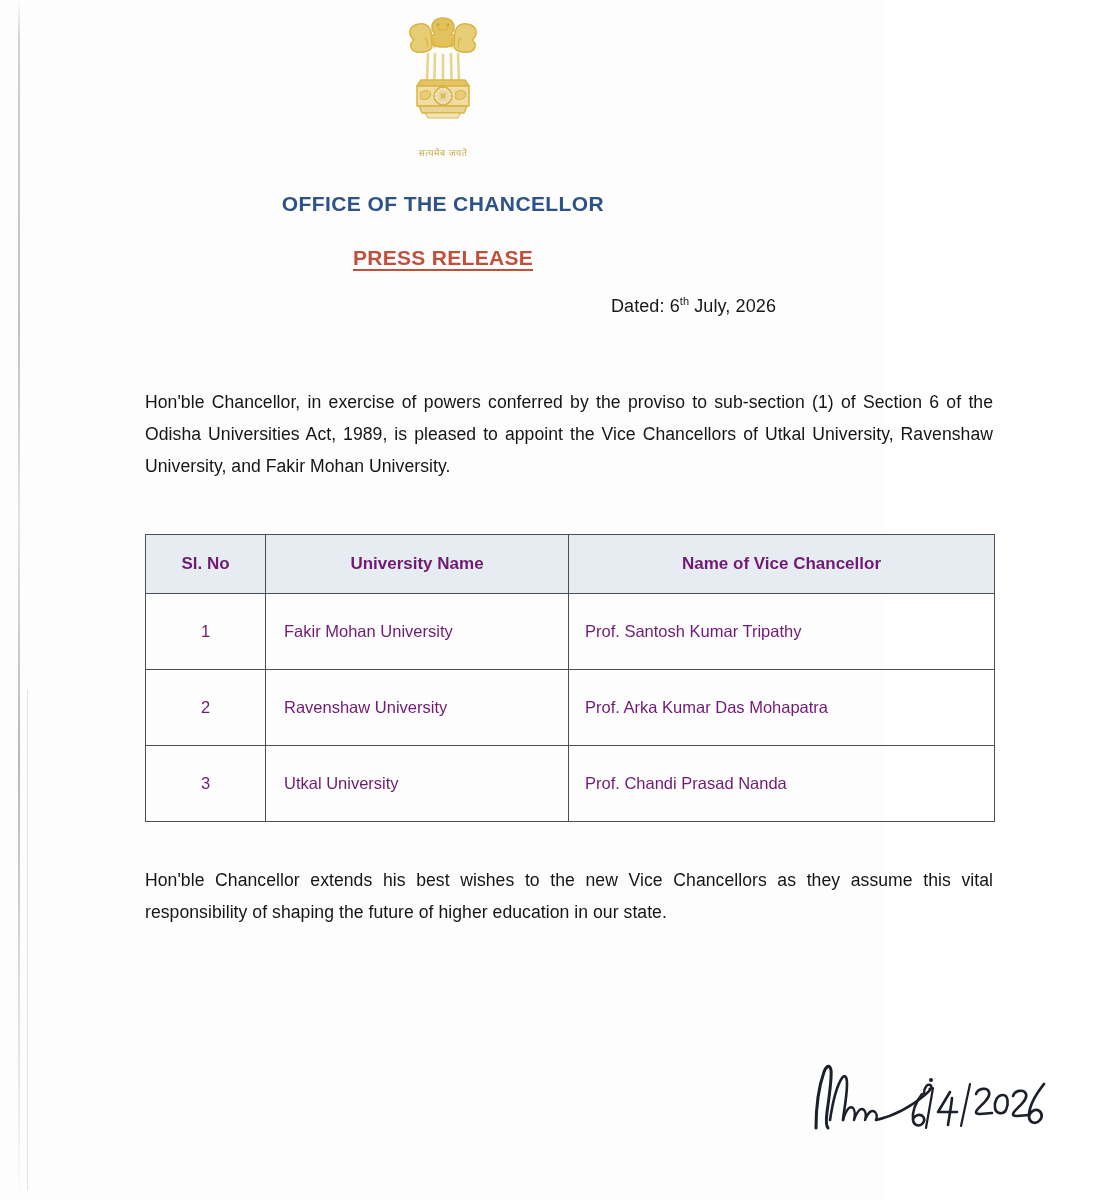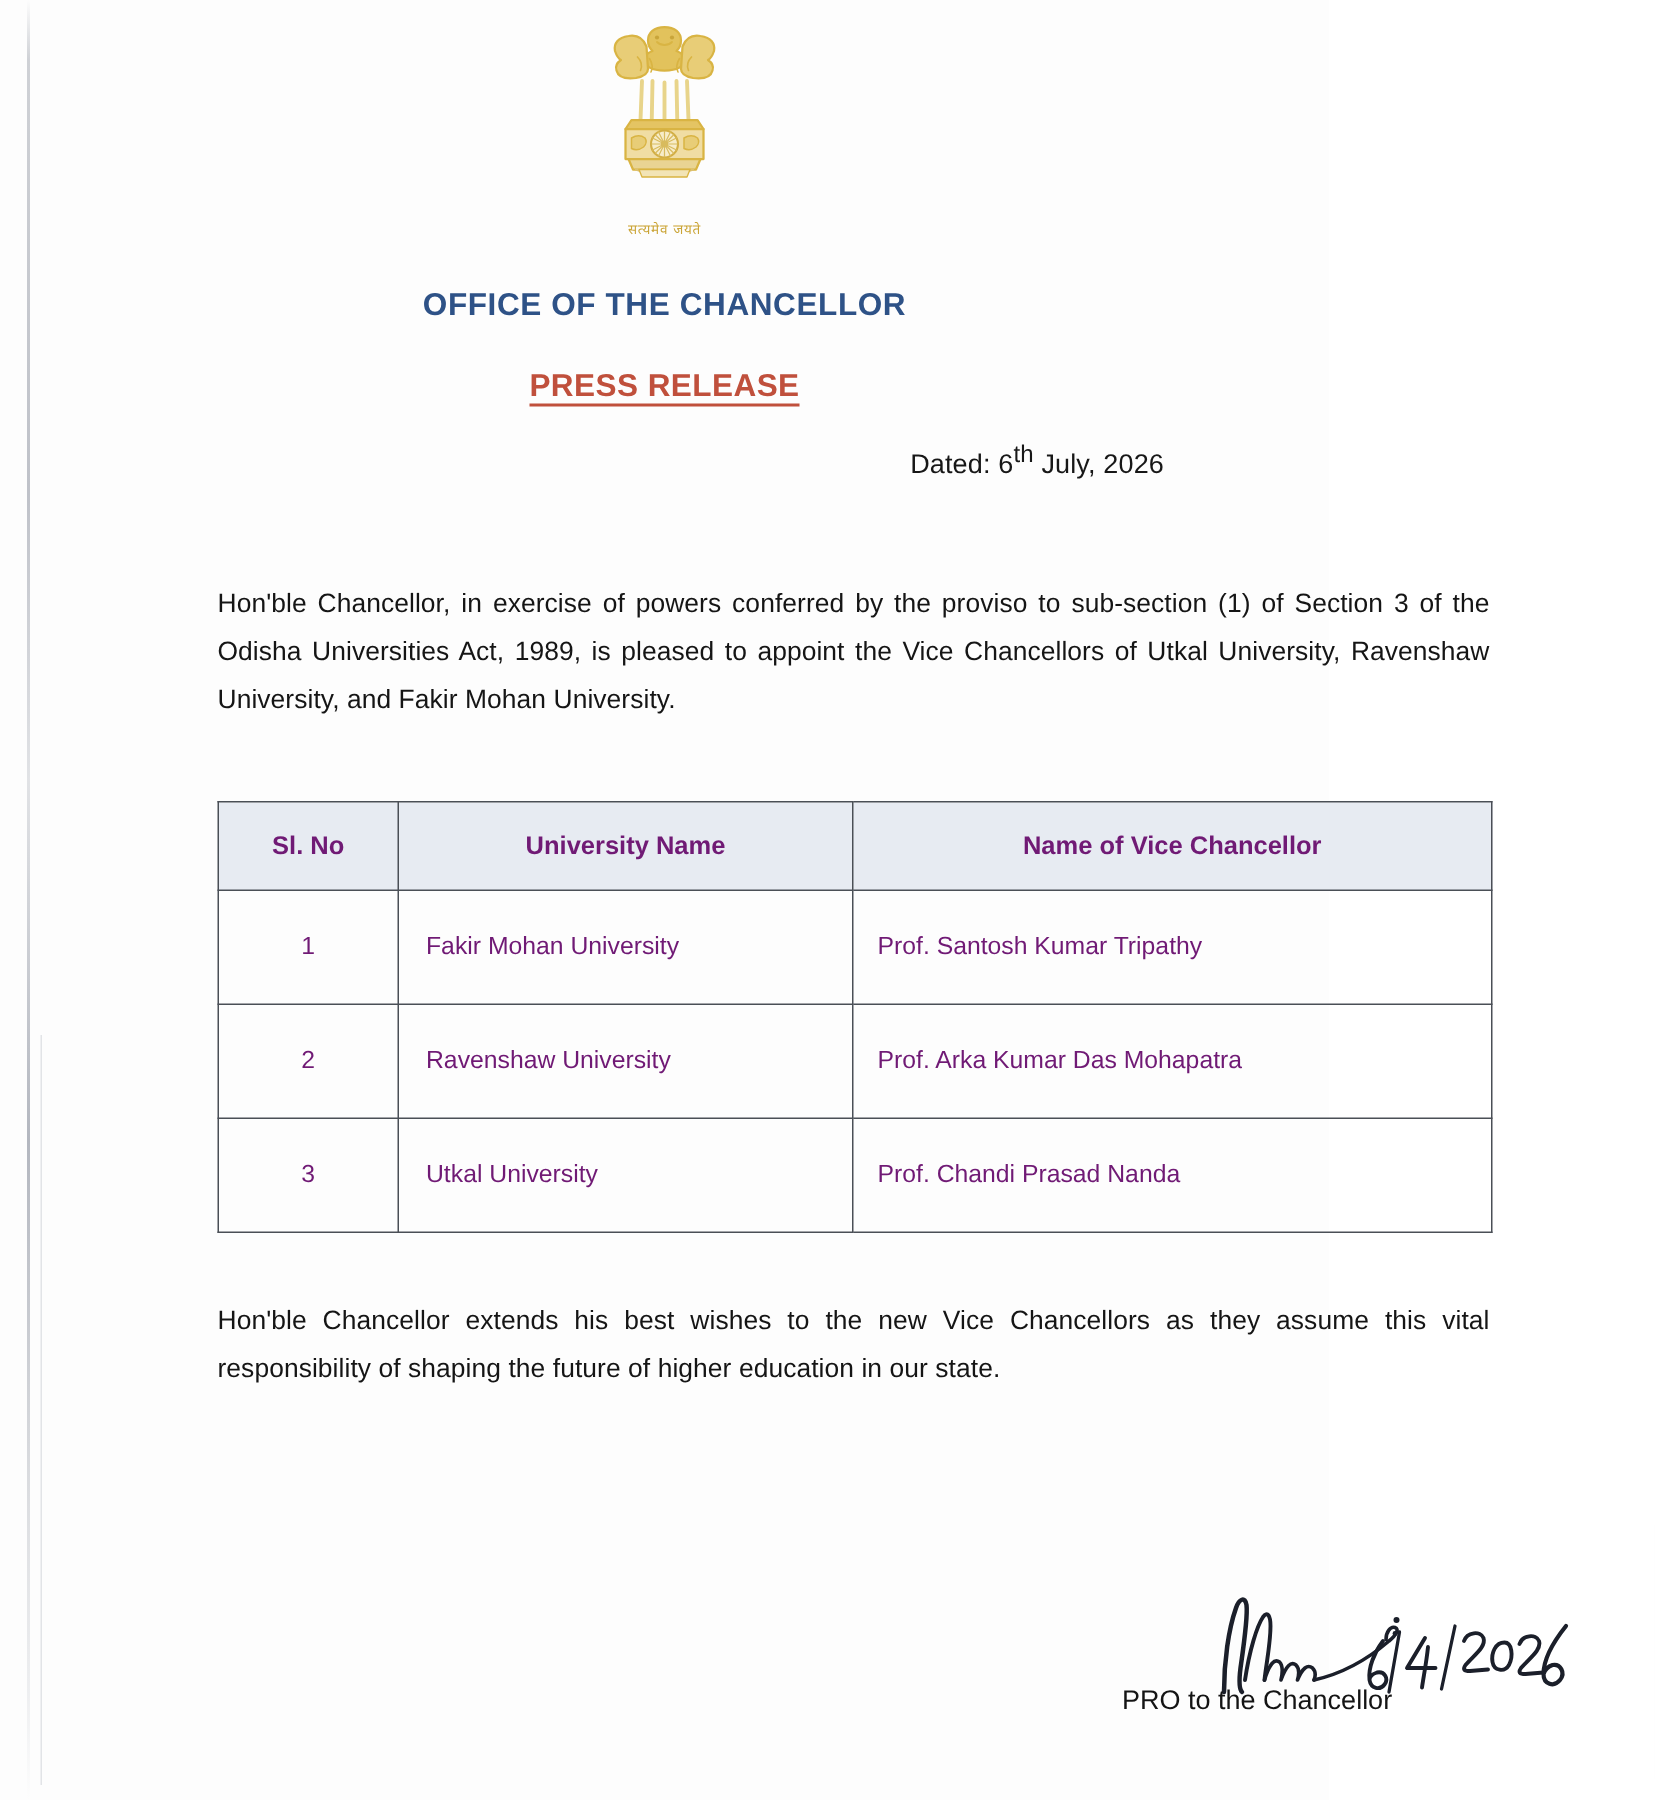--- a/index.html
+++ b/index.html
@@ -97,21 +97,21 @@
 
   .dated {
     position: absolute;
     right: 110px;
     top: 295px;
     font-size: 18px;
     color: #171717;
     letter-spacing: 0.1px;
   }
   .dated sup {
-    font-size: 16px;
+    font-size: 11px;
     vertical-align: super;
   }
 
   
   .para {
     position: absolute;
     left: 145px;
     width: 848px;
     font-size: 17.6px;
     line-height: 32px;
@@ -229,21 +229,21 @@
 
   <div class="press-release">
     <span>PRESS RELEASE</span>
   </div>
 
   <div class="dated">
     <span>Dated:</span>
     <span>6</span><sup>th</sup><span> July, 2026</span>
   </div>
 
-  <div class="para" id="para-intro">Hon'ble Chancellor, in exercise of powers conferred by the proviso to sub-section (1) of Section 3 of the Odisha Universities Act, 1989, is pleased to appoint the Vice Chancellors of Utkal University, Ravenshaw University, and Fakir Mohan University.</div>
+  <div class="para" id="para-intro">Hon'ble Chancellor, in exercise of powers conferred by the proviso to sub-section (1) of Section 6 of the Odisha Universities Act, 1989, is pleased to appoint the Vice Chancellors of Utkal University, Ravenshaw University, and Fakir Mohan University.</div>
 
   <table class="vc-table">
     <colgroup>
       <col class="col-sl">
         <col class="col-uni">
         <col class="col-vc">
     </colgroup>
     <thead>
       <tr>
         <th>Sl. No</th>
@@ -299,15 +299,14 @@
 
         <path d="M203 45 C197 45 194 52 195 58 C196 64 203 65 206 60 C209 54 208 45 203 45 Z" stroke-width="2.6"></path>
 
         <path d="M213 46 C215 40 224 39 226 44 C228 50 219 56 214 62 C212 65 213 66 217 66 L229 65" stroke-width="2.6"></path>
 
         <path d="M244 34 C236 44 229 56 229 66 C229 73 236 75 240 70 C244 65 240 59 235 60 C232 61 230 63 229 66" stroke-width="2.8"></path>
       </g>
     </svg>
   </div>
 
-  <div class="sign-caption">PRO to the Chancellor</div>
 
 </div>
 
 </body></html>

